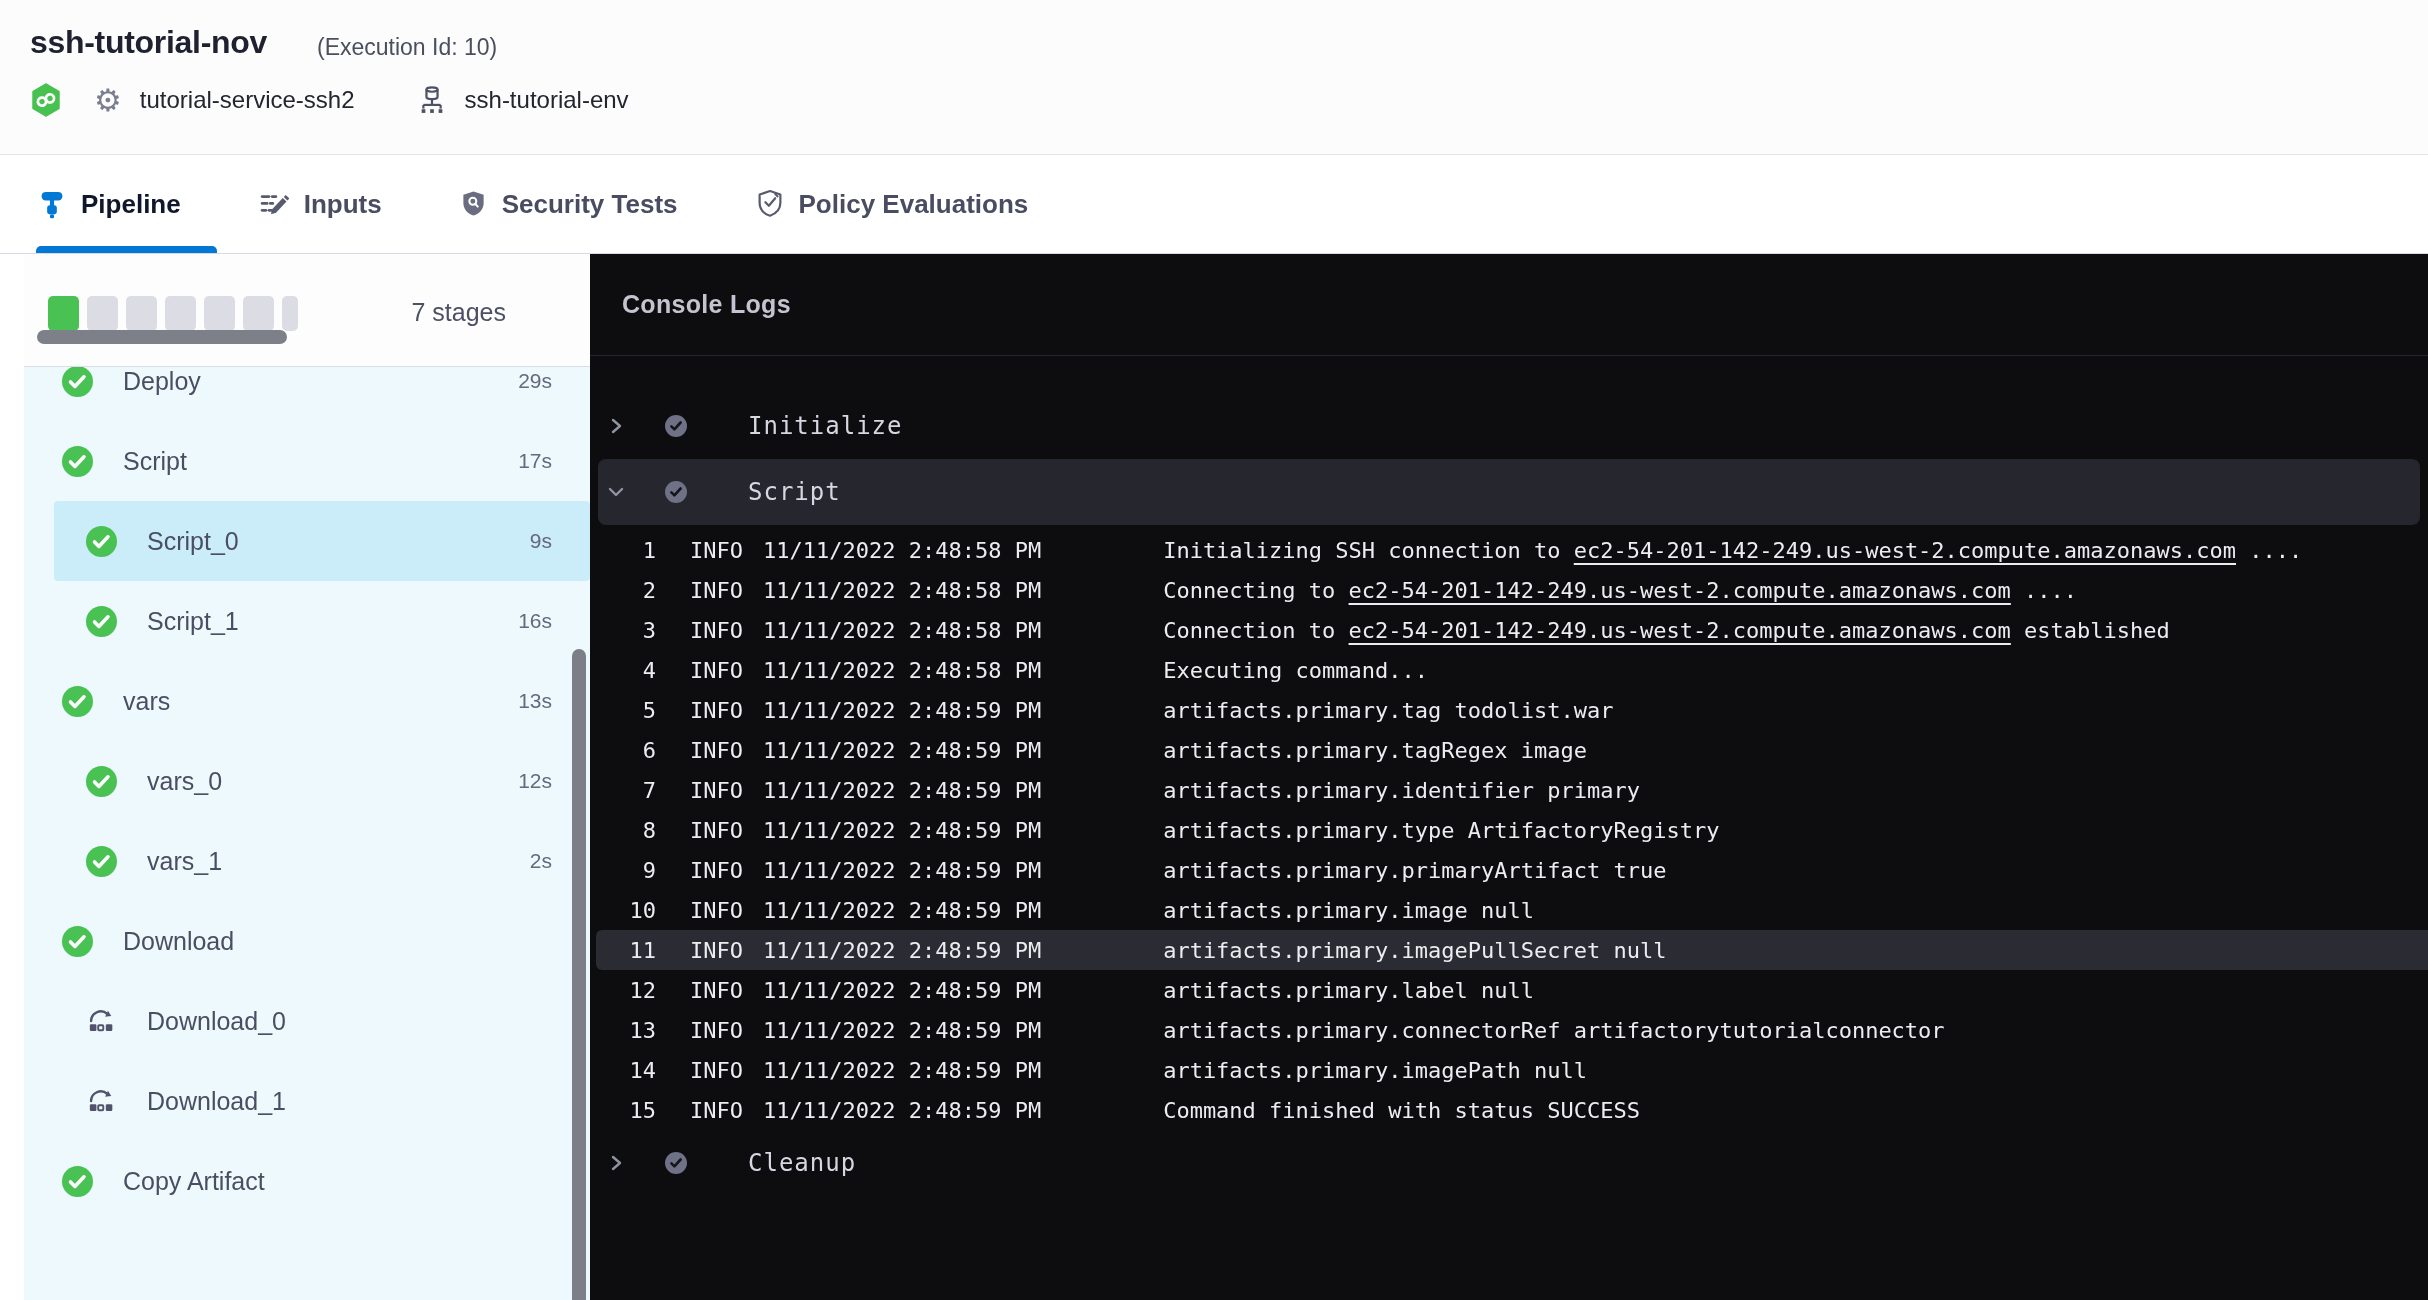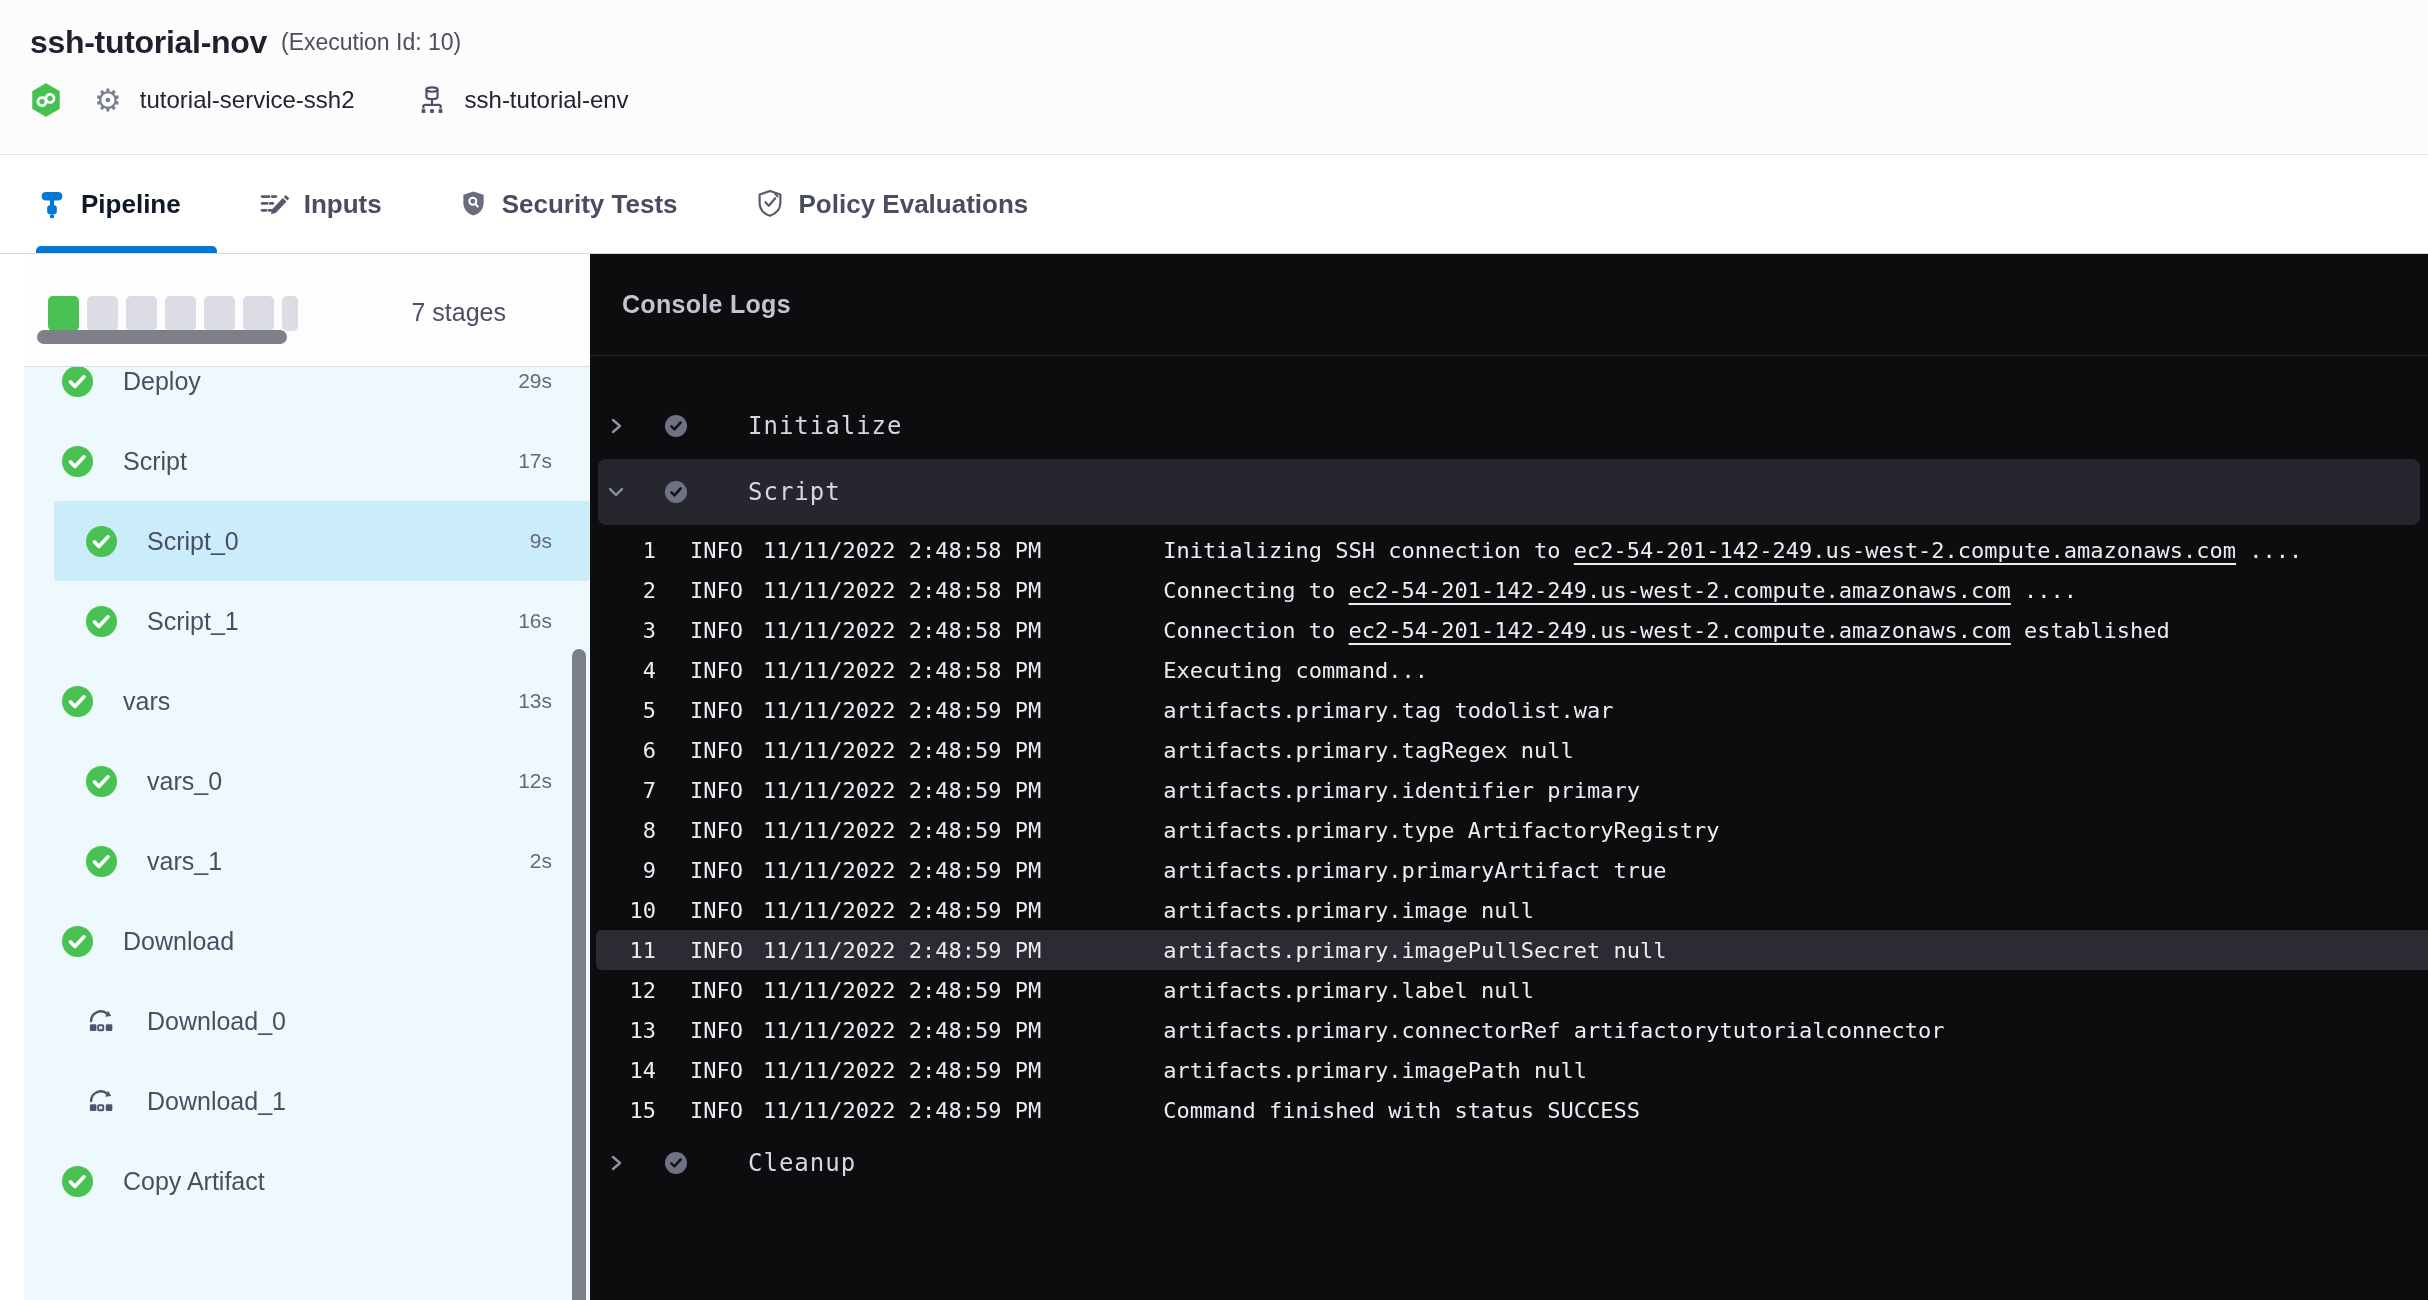--- a/index.html
+++ b/index.html
@@ -6,21 +6,21 @@
   html,body { background:#fff; }
   .app {
     position:relative; width:2428px; height:1300px; overflow:hidden;
     font-family:"Liberation Sans", sans-serif; background:#fff;
   }
   
   .top-header {
     height:155px; background:#fcfcfd; border-bottom:1px solid #e2e3ea;
     padding:24px 0 0 30px;
   }
-  .title-row { display:flex; align-items:center; }
+  .title-row { display:flex; align-items:flex-end;gap:36px; }
   .page-title { font-size:32px; font-weight:700; color:#1f2130; letter-spacing:-0.3px; }
   .exec-id { font-size:23px; color:#4b4e5d; margin-left:14px; }
   .meta-row { display:flex; align-items:center; margin-top:22px; }
   .meta-ic { display:inline-flex; align-items:center; justify-content:center; }
   .hex-badge { width:32px; height:34px; }
   .gear { margin-left:32px; font-size:31px; color:#7a7e90; line-height:1; }
   .meta-name { font-size:24px; color:#23252f; margin-left:18px; }
   .env-ic { margin-left:62px; }
   
   .tab-bar {
@@ -401,21 +401,21 @@
             <div class="log-line">
     <span class="ln">5</span>
     <span class="lvl">INFO</span>
     <span class="time">11/11/2022 2:48:59 PM</span>
     <span class="msg"><span>artifacts.primary.tag todolist.war</span><span></span></span>
   </div>
             <div class="log-line">
     <span class="ln">6</span>
     <span class="lvl">INFO</span>
     <span class="time">11/11/2022 2:48:59 PM</span>
-    <span class="msg"><span>artifacts.primary.tagRegex null</span><span></span></span>
+    <span class="msg"><span>artifacts.primary.tagRegex image</span><span></span></span>
   </div>
             <div class="log-line">
     <span class="ln">7</span>
     <span class="lvl">INFO</span>
     <span class="time">11/11/2022 2:48:59 PM</span>
     <span class="msg"><span>artifacts.primary.identifier primary</span><span></span></span>
   </div>
             <div class="log-line">
     <span class="ln">8</span>
     <span class="lvl">INFO</span>

